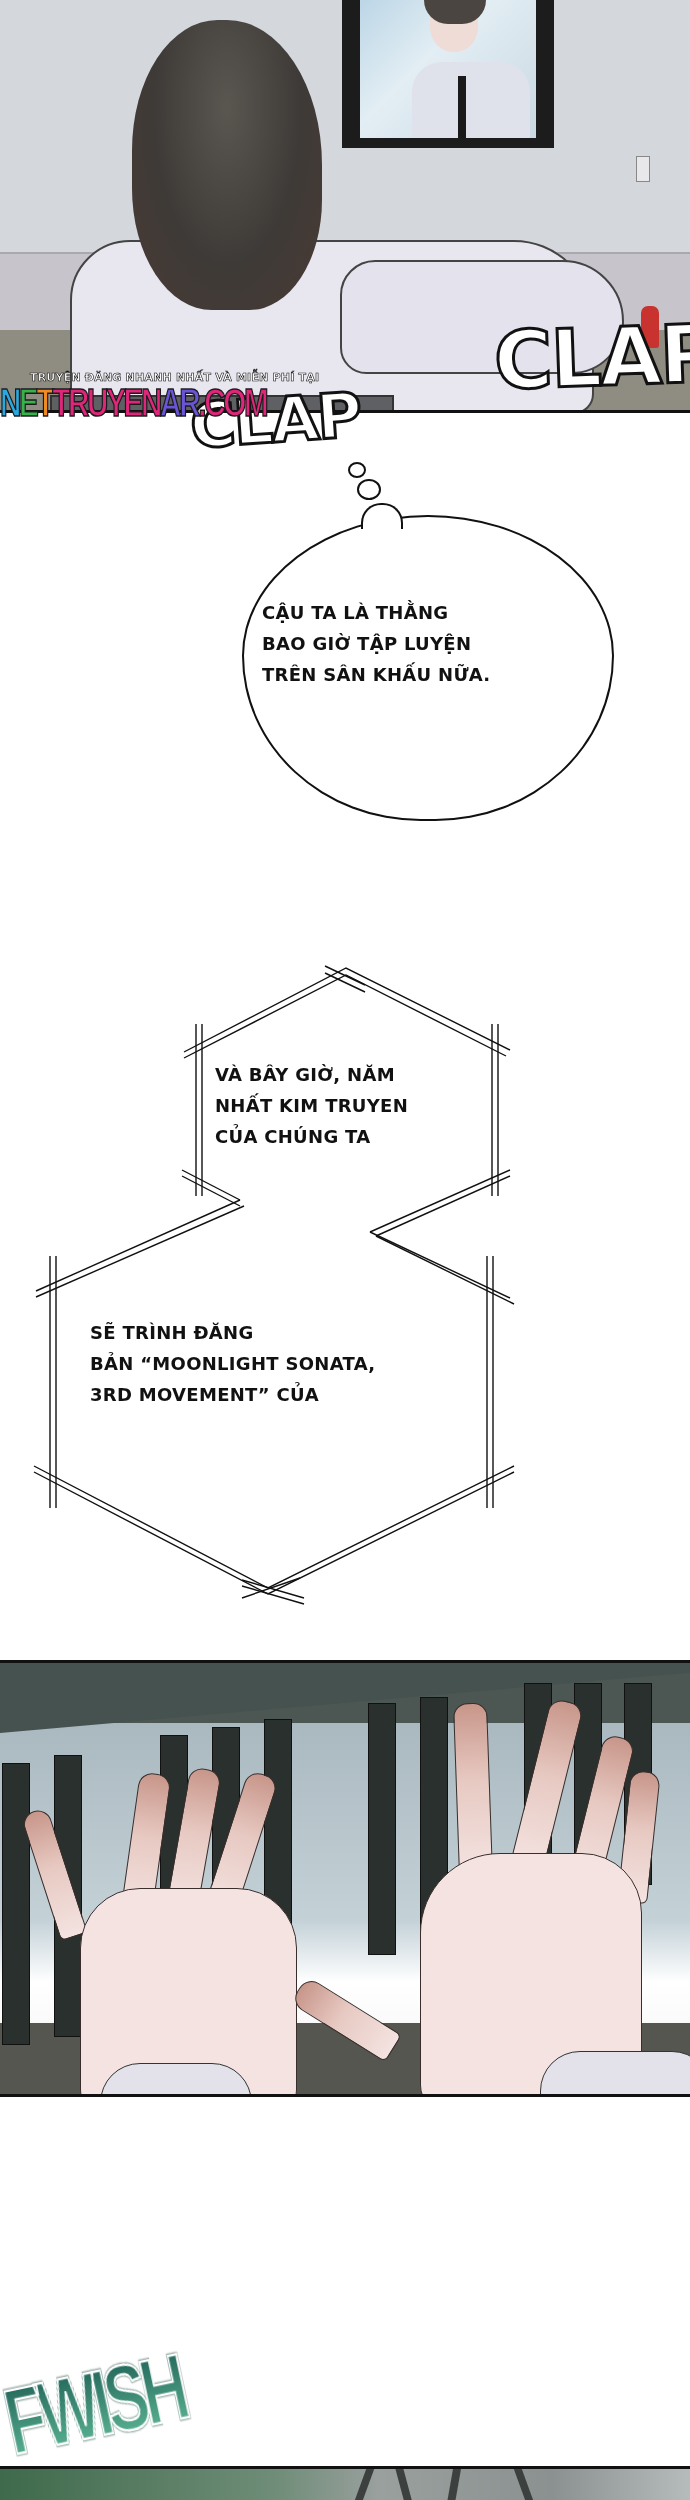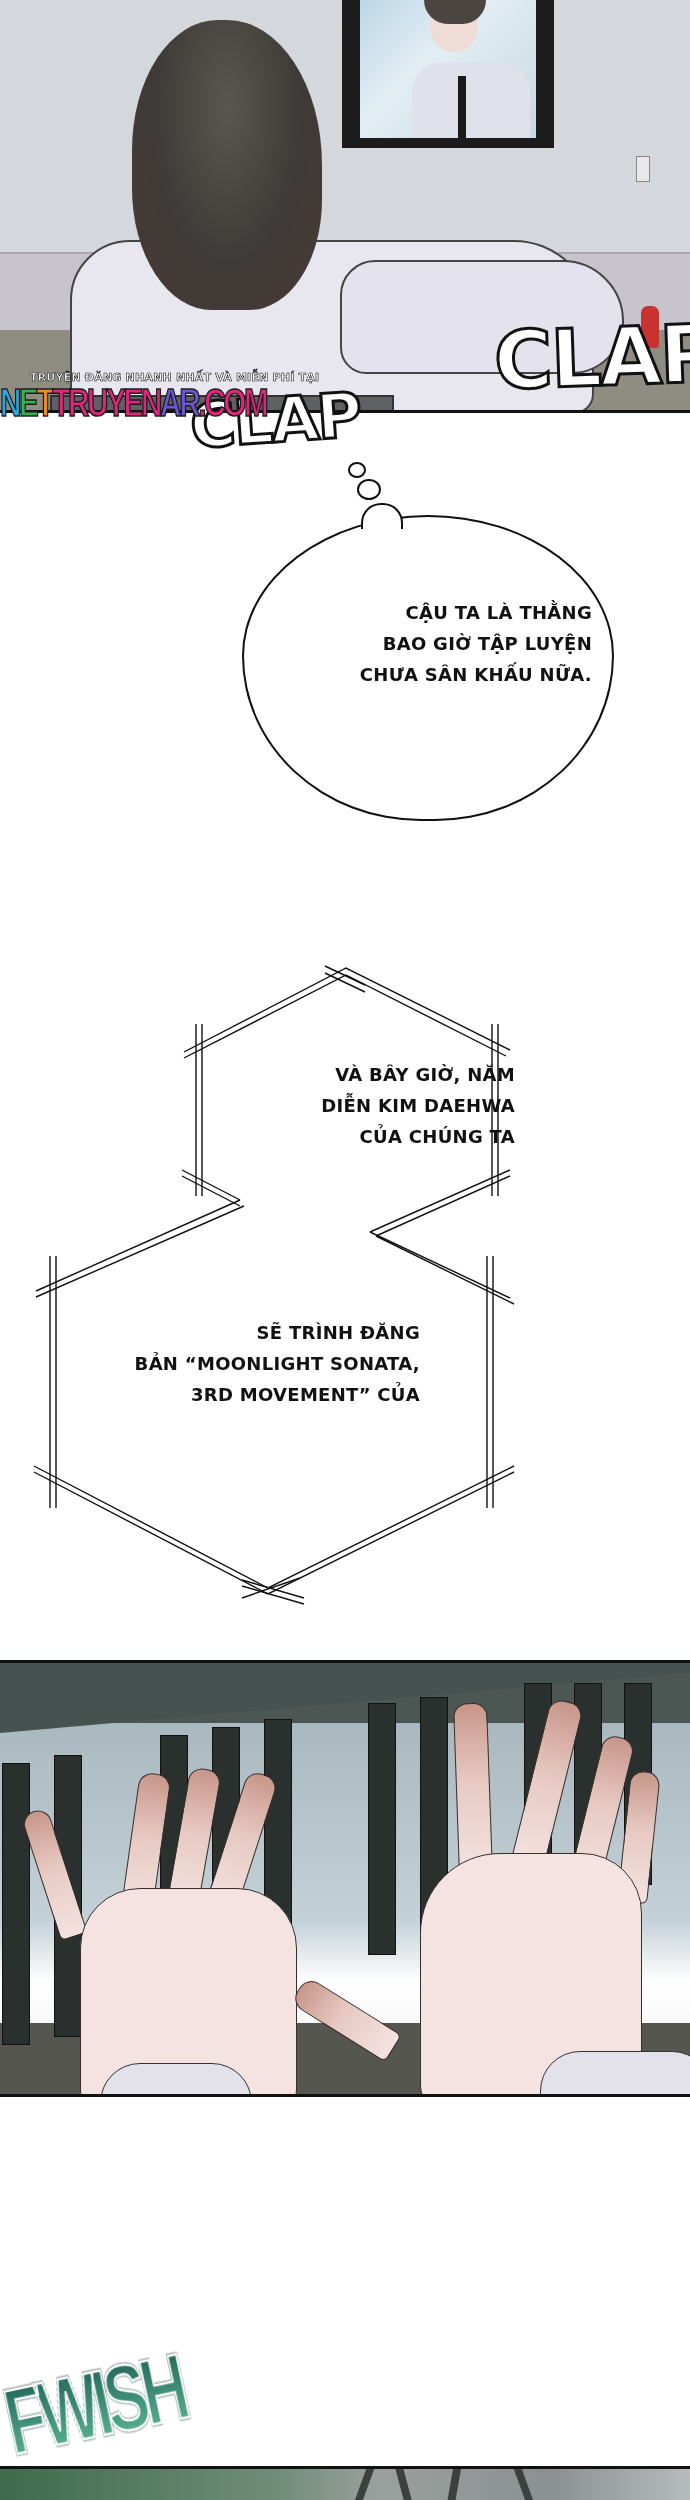--- a/index.html
+++ b/index.html
@@ -33,21 +33,21 @@
   
   #watermark-tagline { left:30px; top:371px; font-size:11px; font-weight:bold; color:#ffffff; -webkit-text-stroke:0.6px #111; letter-spacing:0.2px; white-space:nowrap; }
   #watermark-logo { left:0; top:384px; font-size:38px; font-weight:bold; letter-spacing:-3px; white-space:nowrap; line-height:1; font-family:"Liberation Sans", sans-serif; transform:scaleX(0.78); transform-origin:left; -webkit-text-stroke:1.5px #1b1b1b; }
 
   
   #thought-bubble { left:242px; top:515px; width:368px; height:302px; border:2.5px solid #111; border-radius:50% 50% 48% 48% / 46% 46% 54% 54%; background:#fff; }
   .thought-dot { border:2px solid #111; border-radius:50%; background:#fff; }
   #thought-dot-1 { left:348px; top:462px; width:14px; height:12px; }
   #thought-dot-2 { left:357px; top:479px; width:20px; height:17px; }
   #thought-bump { left:361px; top:503px; width:38px; height:24px; border:2.5px solid #111; border-bottom:none; border-radius:20px 20px 0 0; background:#fff; }
-  .dialog-text { text-align:right; font-family:"DejaVu Sans", sans-serif; font-weight:bold; color:#111; font-size:18px; line-height:31px; letter-spacing:0.3px; }
+  .dialog-text { text-align:left; font-family:"DejaVu Sans", sans-serif; font-weight:bold; color:#111; font-size:18px; line-height:31px; letter-spacing:0.3px; }
   #thought-text { left:262px; top:597px; width:330px; }
 
   
   svg.hexbox { position:absolute; overflow:visible; }
   #narration-1-text { left:215px; top:1059px; width:300px; }
   #narration-2-text { left:90px; top:1317px; width:330px; }
 
   
   #panel-piano { left:0; top:1660px; width:690px; height:431px; overflow:hidden; border-top:3px solid #111; border-bottom:3px solid #111; background:#4c5754; }
   .keys-white { left:0; top:60px; width:690px; height:360px; background:linear-gradient(180deg,#aab8bf 0%,#c4d2d8 55%,#ffffff 72%,#f3f3f3 100%); }
@@ -97,21 +97,21 @@
   <span style="color:#2aa9e0">N</span><span style="color:#35b24a">E</span><span style="color:#f08a24">T</span><span style="color:#e0267a">TRUYEN</span><span style="color:#6a55d8">AR</span><span style="color:#e0267a">.COM</span>
 </a>
 
 <div id="thought-dot-1" class="abs thought-dot"></div>
 <div id="thought-dot-2" class="abs thought-dot"></div>
 <div id="thought-bubble" class="abs"></div>
 <div id="thought-bump" class="abs"></div>
 <div id="thought-text" class="abs dialog-text">
   <div>CẬU TA LÀ THẰNG</div>
   <div>BAO GIỜ TẬP LUYỆN</div>
-  <div>CHƯA SÂN KHẤU NỮA.</div>
+  <div>TRÊN SÂN KHẤU NỮA.</div>
 </div>
 
 <svg class="hexbox" style="left:0;top:0" width="690" height="1650">
   <g fill="none" stroke="#111" stroke-width="1.4">
 
     <polyline points="184,1052 346,968 510,1050"></polyline>
     <polyline points="184,1058 346,975 506,1056"></polyline>
     <line x1="196" y1="1024" x2="196" y2="1196"></line>
     <line x1="202" y1="1024" x2="202" y2="1196"></line>
     <line x1="492" y1="1024" x2="492" y2="1196"></line>
@@ -134,21 +134,21 @@
     <polyline points="34,1466 268,1588 514,1466"></polyline>
     <polyline points="34,1472 268,1594 514,1472"></polyline>
     <line x1="242" y1="1580" x2="304" y2="1598"></line>
     <line x1="242" y1="1586" x2="304" y2="1604"></line>
     <line x1="242" y1="1598" x2="300" y2="1578"></line>
   </g>
 </svg>
 
 <div id="narration-1-text" class="abs dialog-text">
   <div>VÀ BÂY GIỜ, NĂM</div>
-  <div>DIỄN KIM DAEHWA</div>
+  <div>NHẤT KIM TRUYEN</div>
   <div>CỦA CHÚNG TA</div>
 </div>
 
 <div id="narration-2-text" class="abs dialog-text">
   <div>SẼ TRÌNH ĐĂNG</div>
   <div>BẢN “MOONLIGHT SONATA,</div>
   <div>3RD MOVEMENT” CỦA</div>
 </div>
 
 <div id="panel-piano" class="abs">

